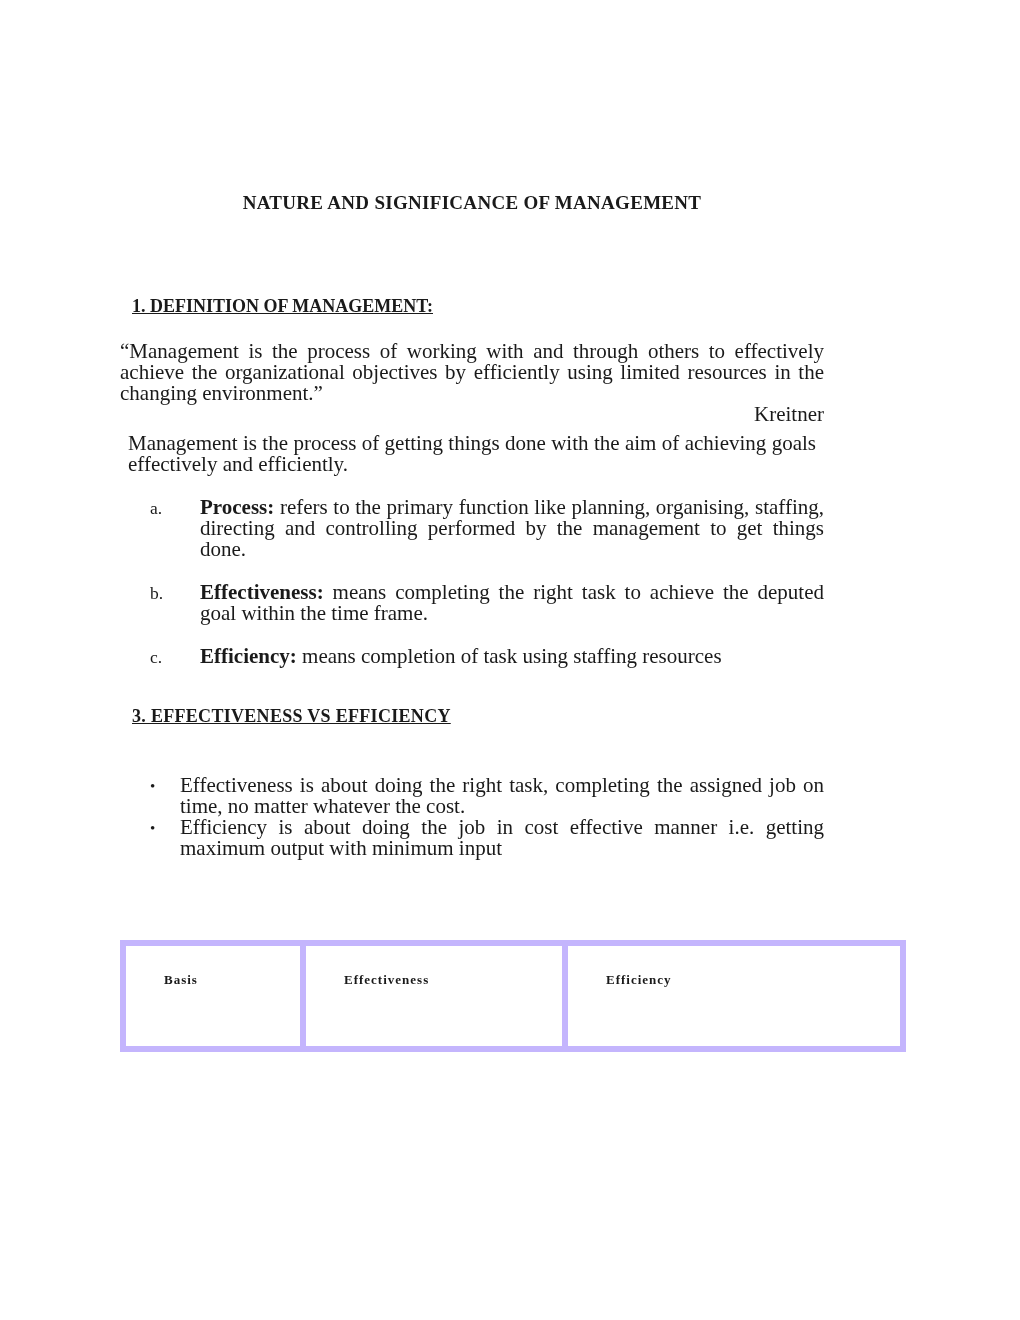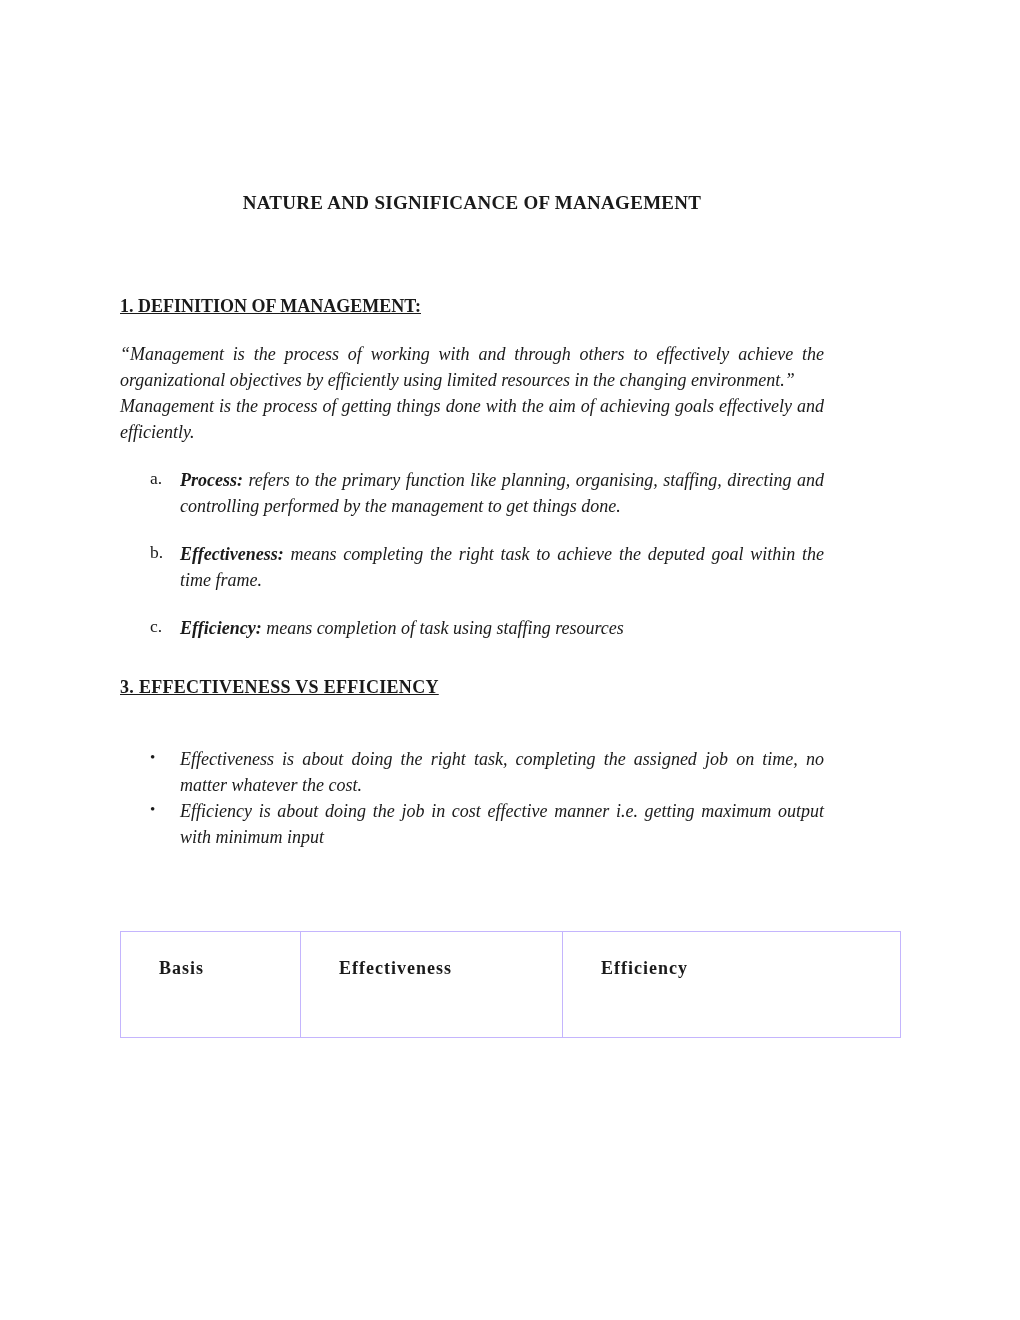--- a/index.html
+++ b/index.html
@@ -21,62 +21,62 @@
     padding: 192px 120px 0 120px;
   }
   .doc-title {
     margin: 0;
     text-align: center;
     font-size: 19px;
     font-weight: bold;
     letter-spacing: 0.3px;
   }
   .section-heading {
-    margin: 0;
+    margin: 12px;
     font-size: 18px;
     font-weight: bold;
     text-decoration: underline;
   }
   .heading-1 { margin-top: 82px; }
   .heading-2 { margin-top: 37px; }
   .heading-3 { margin-top: 36px; letter-spacing: 0.3px; }
   p, .item-body, .bullet-text {
-    font-size: 18px;
-    line-height: 26px;
-    font-style: italic;
+    font-size: 21px;
+    line-height: 21px;
   }
   .quote {
     margin: 24px 0 0 0;
     text-align: justify;
   }
   .attribution {
     margin: 0;
     text-align: right;
   }
   .intro {
-    margin: 0;
+    margin: 8px;
     text-align: justify;
   }
   .alpha-list {
     margin-top: 22px;
   }
   .alpha-item {
     display: flex;
     margin-top: 22px;
   }
   .alpha-item:first-child { margin-top: 0; }
   .marker {
     flex: 0 0 30px;
     margin-left: 30px;
     font-size: 17.5px;
     line-height: 23.5px;
   }
   .item-body {
     flex: 1 1 auto;
     text-align: justify;
+    margin-left: 20px;
   }
   .term { font-weight: bold; }
   .bullet-list {
     margin-top: 48px;
   }
   .bullet-item {
     display: flex;
   }
   .bullet-marker {
     flex: 0 0 30px;
@@ -88,44 +88,45 @@
     flex: 1 1 auto;
     text-align: justify;
   }
   .compare-table {
     margin-top: 81px;
     width: 780px;
     border-collapse: collapse;
     table-layout: fixed;
   }
   .compare-table th {
-    border: 1px solid #c4b5fd;
+    border: 6px solid #c4b5fd;
     box-sizing: border-box;
     height: 106px;
     vertical-align: top;
     text-align: left;
     padding: 26px 4px 0 38px;
-    font-size: 18px;
+    font-size: 13px;
     font-weight: bold;
     letter-spacing: 1px;
     font-family: "Liberation Serif", serif;
   }
   .col-basis { width: 180px; }
   .col-effectiveness { width: 262px; }
   .col-efficiency { width: 338px; margin-left: 28px; }
 </style>
 </head>
 <body>
 
 <div class="page">
 
   <h1 class="doc-title">NATURE AND SIGNIFICANCE OF MANAGEMENT</h1>
 
   <h2 class="section-heading heading-1">1. DEFINITION OF MANAGEMENT:</h2>
   <p class="quote">“Management is the process of working with and through others to effectively achieve the organizational objectives by efficiently using limited resources in the changing environment.”</p>
+  <p class="attribution">Kreitner</p>
 
   <p class="intro">Management is the process of getting things done with the aim of achieving goals effectively and efficiently.</p>
 
   <div class="alpha-list">
 
     <div class="alpha-item">
       <span class="marker">a.</span>
       <div class="item-body"><span class="term">Process:</span> <span>refers to the primary function like planning, organising, staffing, directing and controlling performed by the management to get things done.</span></div>
     </div>
 

